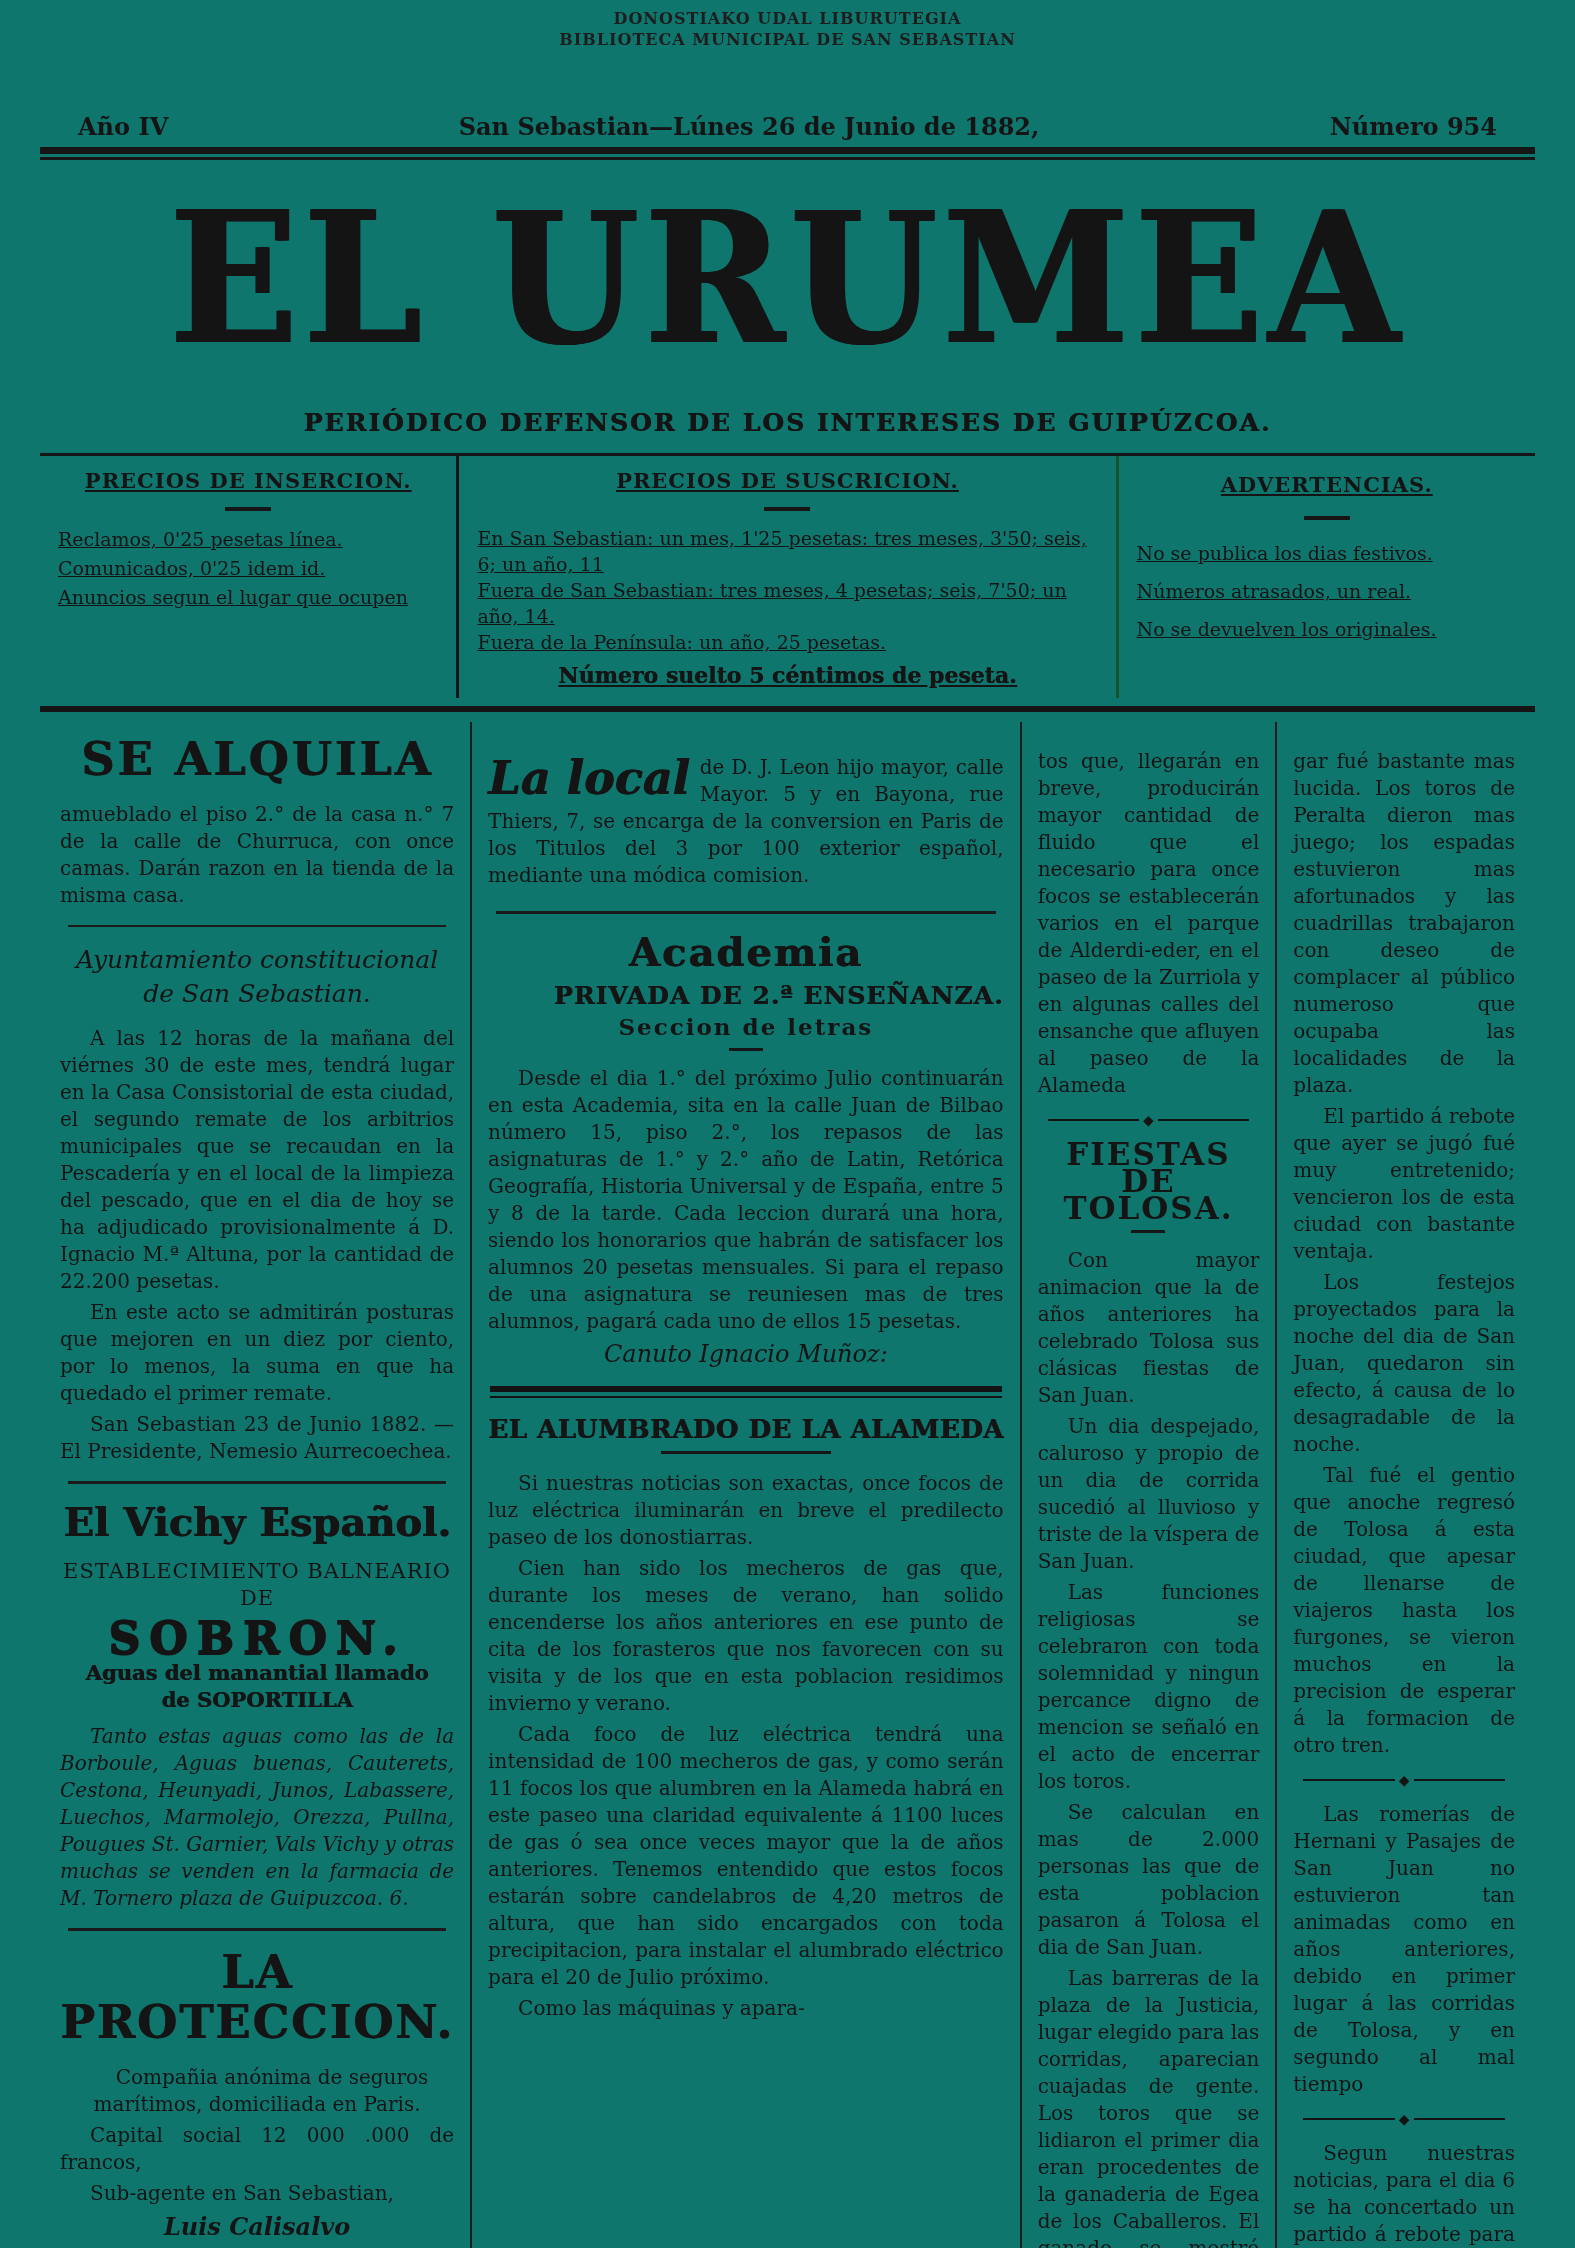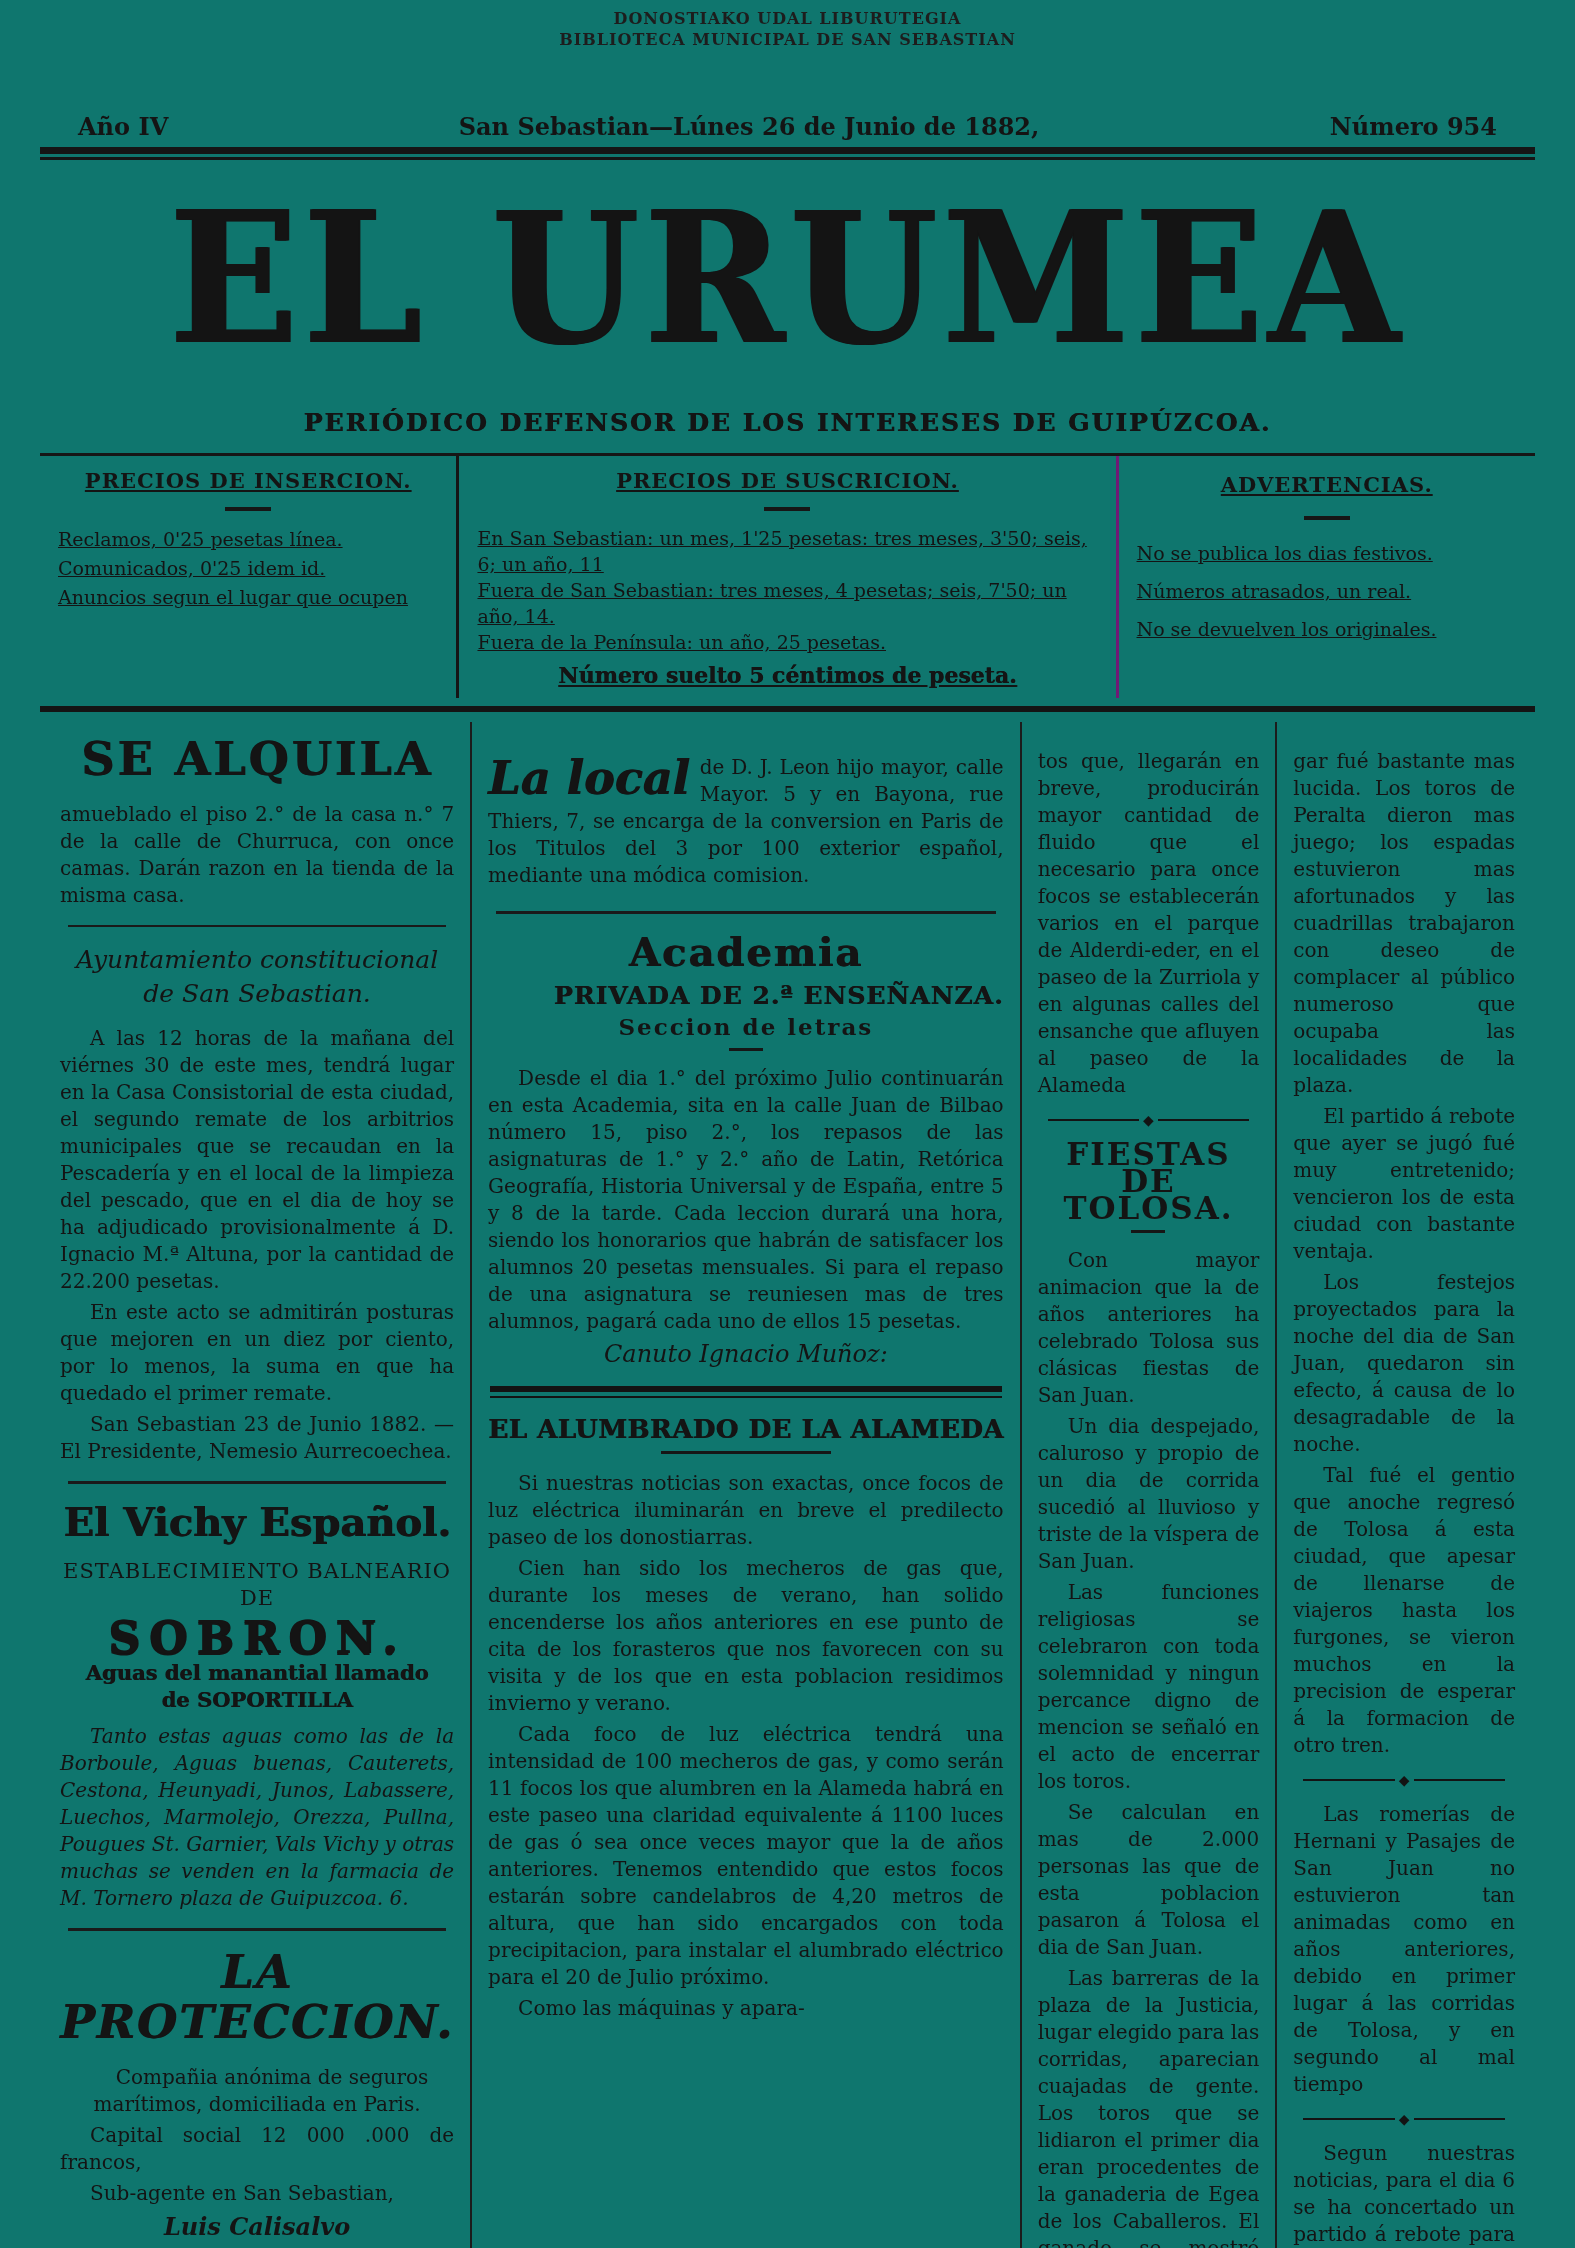--- a/index.html
+++ b/index.html
@@ -30,21 +30,21 @@
     text-shadow:1.5px 0 currentColor, -1.5px 0 currentColor;
     white-space:nowrap;
   }
   .subtitle{ text-align:center; margin-top:52px; font-size:25px; font-weight:bold; letter-spacing:2px;
     text-shadow:.6px 0 currentColor; }
   .rule-thin{ margin:16px 40px 0 40px; border-top:3px solid #161616; }
   
   .infobar{ display:flex; margin:0 40px; }
   .infocell{ padding:10px 18px 8px 18px; font-size:19px; line-height:29px;text-decoration:underline; }
   .infocell.a{ width:27%; }
-  .infocell.b{ width:44%; border-left:3px solid #151515; border-right:3px solid #701a75; }
+  .infocell.b{ width:44%; border-left:3px solid #151515; border-right:3px solid #14532d; }
   .infocell.c{ width:27%; line-height:38px;}
   .infotitle{ text-align:center; font-size:21px; font-weight:bold; letter-spacing:1px; }
   .dash{ width:46px; border-top:4px solid #161616; margin:12px auto 14px auto; }
   .suelto{ text-align:center; font-weight:bold; font-size:22px; margin-top:6px; text-shadow:.5px 0 currentColor;}
   .rule-bottom{ margin:8px 40px 0 40px; border-top:6px solid #141414; }
   
   .columns{ display:flex; margin:10px 44px 0 44px; height:1690px; overflow:hidden;}
   .col{ flex:1; padding:6px 16px 0 16px; font-size:20px; line-height:27px; text-align:justify;}
   .col + .col{ border-left:2px solid #1c1c1c; }
   .col p{ margin:0 0 4px 0; text-indent:30px; }
@@ -131,21 +131,21 @@
       <hr class="adrule">
       <div class="h-med">El Vichy Español.</div>
       <div class="smallcaps-line">ESTABLECIMIENTO BALNEARIO DE</div>
       <div class="sobron">SOBRON.</div>
       <div class="aguas">
         <div>Aguas del manantial llamado</div>
         <div>de SOPORTILLA</div>
       </div>
       <p class="ital">Tanto estas aguas como las de la Borboule, Aguas buenas, Cauterets, Cestona, Heunyadi, Junos, Labassere, Luechos, Marmolejo, Orezza, Pullna, Pougues St. Garnier, Vals Vichy y otras muchas se venden en la farmacia de M. Tornero plaza de Guipuzcoa. 6.</p>
       <hr class="adrule">
-      <div class="h-big" style="letter-spacing:2px;font-style:italic;">LA PROTECCION.</div>
+      <div class="h-big" style="letter-spacing:2px;">LA PROTECCION.</div>
       <p class="center">Compañia anónima de seguros marítimos, domiciliada en Paris.</p>
       <p>Capital social 12 000 .000 de francos,</p>
       <p>Sub-agente en San Sebastian,</p>
       <div class="sig">Luis Calisalvo</div>
 
     </div>
 
     <div class="col">
       <p class="noindent" style="margin-top:26px;">
         <span class="gothic-lead">La local</span>

